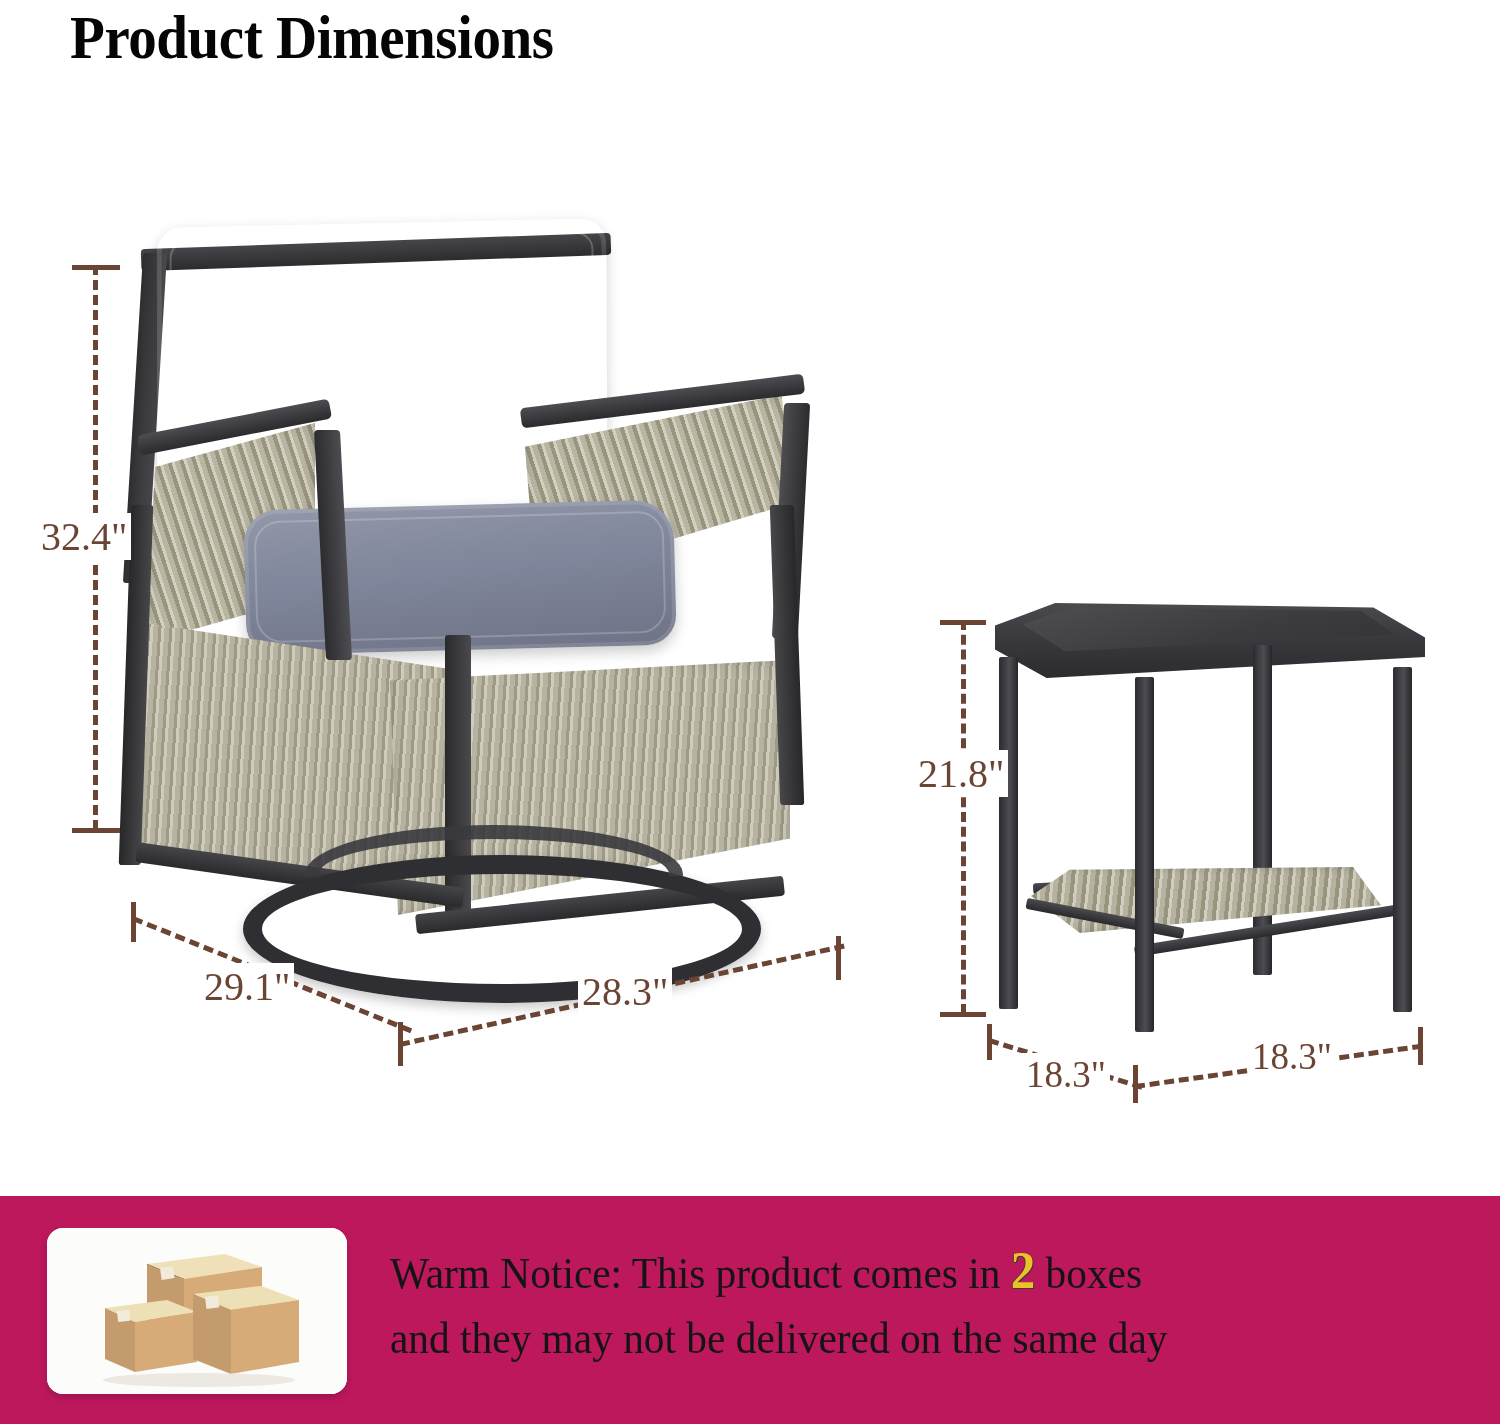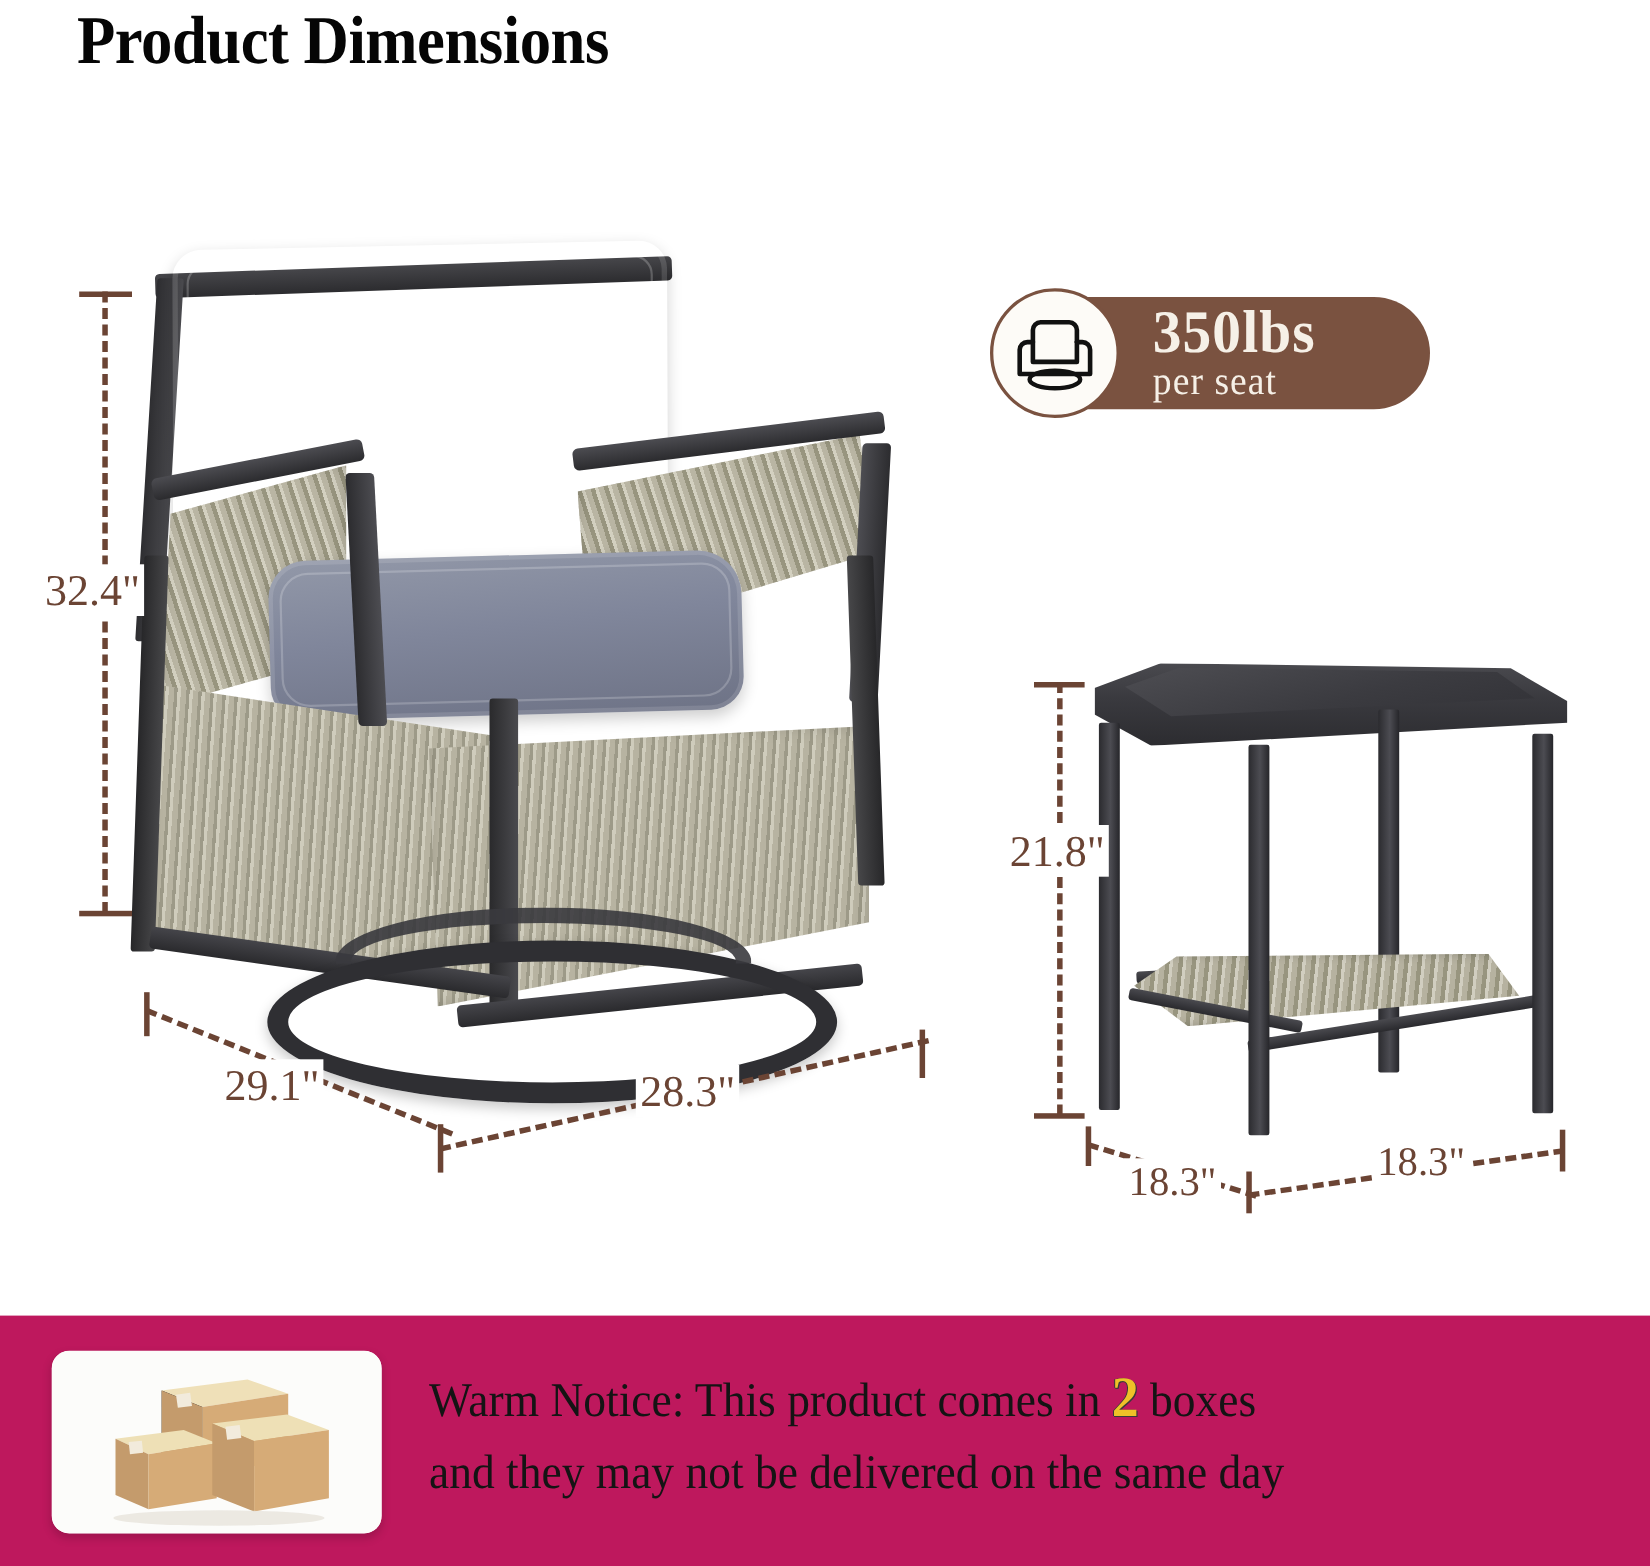--- a/index.html
+++ b/index.html
@@ -333,35 +333,20 @@
 
   <div class="cap-v" style="left:987px;top:1024px;height:36px;"></div>
   <div class="diagline" style="left:989px;top:1038px;width:160px;transform:rotate(17deg);"></div>
   <div class="dimlabel sm" style="left:1022px;top:1053px;">18.3"</div>
 
   <div class="cap-v" style="left:1133px;top:1065px;height:38px;"></div>
   <div class="diagline" style="left:1135px;top:1084px;width:290px;transform:rotate(-8deg);"></div>
   <div class="cap-v" style="left:1418px;top:1027px;height:38px;"></div>
   <div class="dimlabel sm" style="left:1248px;top:1035px;">18.3"</div>
 
-  <div class="badge">
-    <div class="badge-pill"></div>
-    <div class="badge-circle">
-      <svg width="78" height="72" viewBox="0 0 78 72">
-        <g fill="none" stroke="#111" stroke-width="4.2" stroke-linejoin="round" stroke-linecap="round">
-          <path d="M19 26 V15 a7 7 0 0 1 7-7 h26 a7 7 0 0 1 7 7 v11"></path>
-          <path d="M19 26 h-5 a7 7 0 0 0-7 7 v22 h64 V33 a7 7 0 0 0-7-7 h-5"></path>
-          <path d="M19 26 v18 h40 V26"></path>
-        </g>
-        <ellipse cx="39" cy="60" rx="23" ry="8" fill="none" stroke="#111" stroke-width="4"></ellipse>
-      </svg>
-    </div>
-    <div class="badge-num">350lbs</div>
-    <div class="badge-sub">per seat</div>
-  </div>
 
   <div class="banner">
     <div class="banner-card">
       <svg class="boxes" viewBox="0 0 300 166">
         <rect x="0" y="0" width="300" height="166" fill="#fcfcfa"></rect>
 
         <polygon points="100,36 178,26 215,39 137,51" fill="#efe0b8"></polygon>
         <polygon points="100,36 137,51 137,112 100,98" fill="#cfa濃"></polygon>
         <polygon points="100,36 137,51 137,112 100,98" fill="#c49b6c"></polygon>
         <polygon points="137,51 215,39 215,100 137,112" fill="#d6ab77"></polygon>

